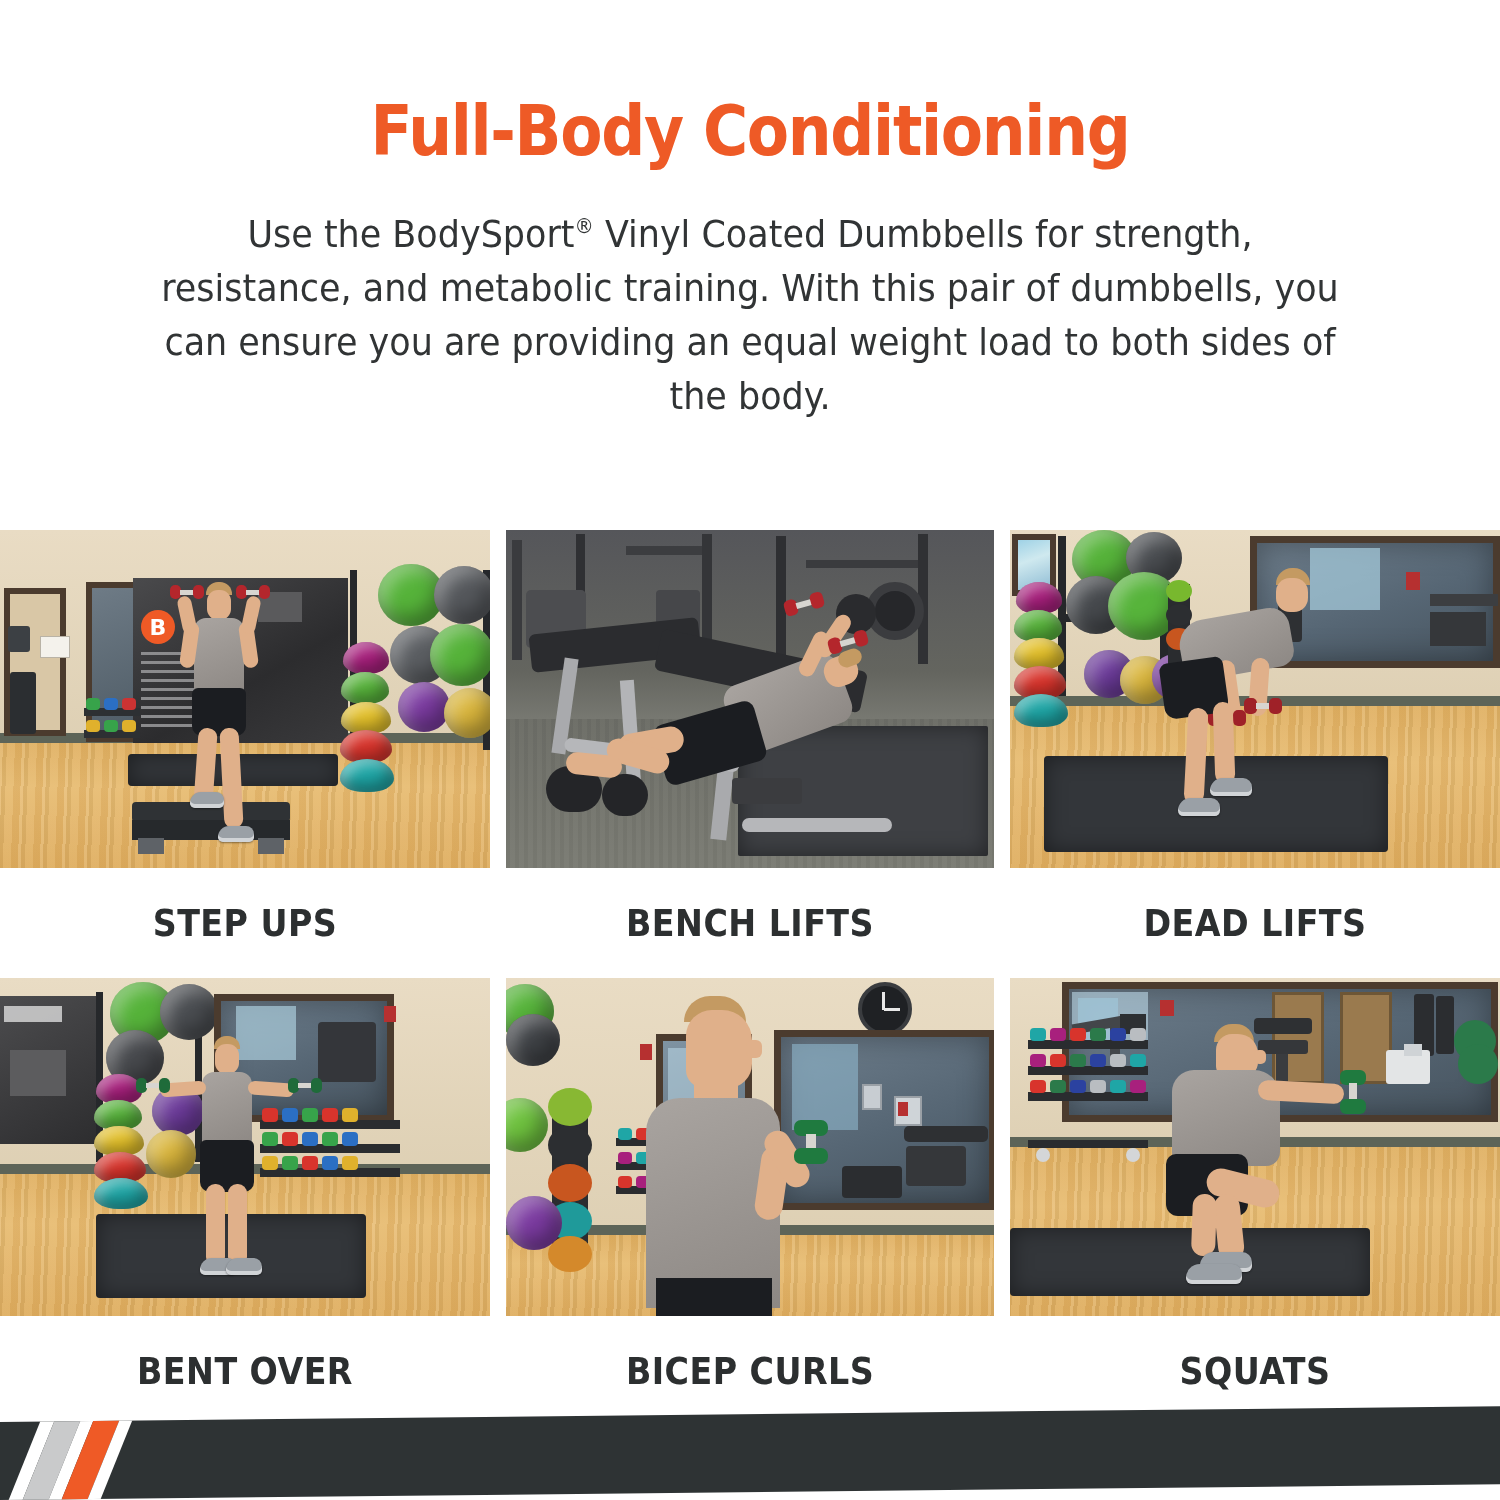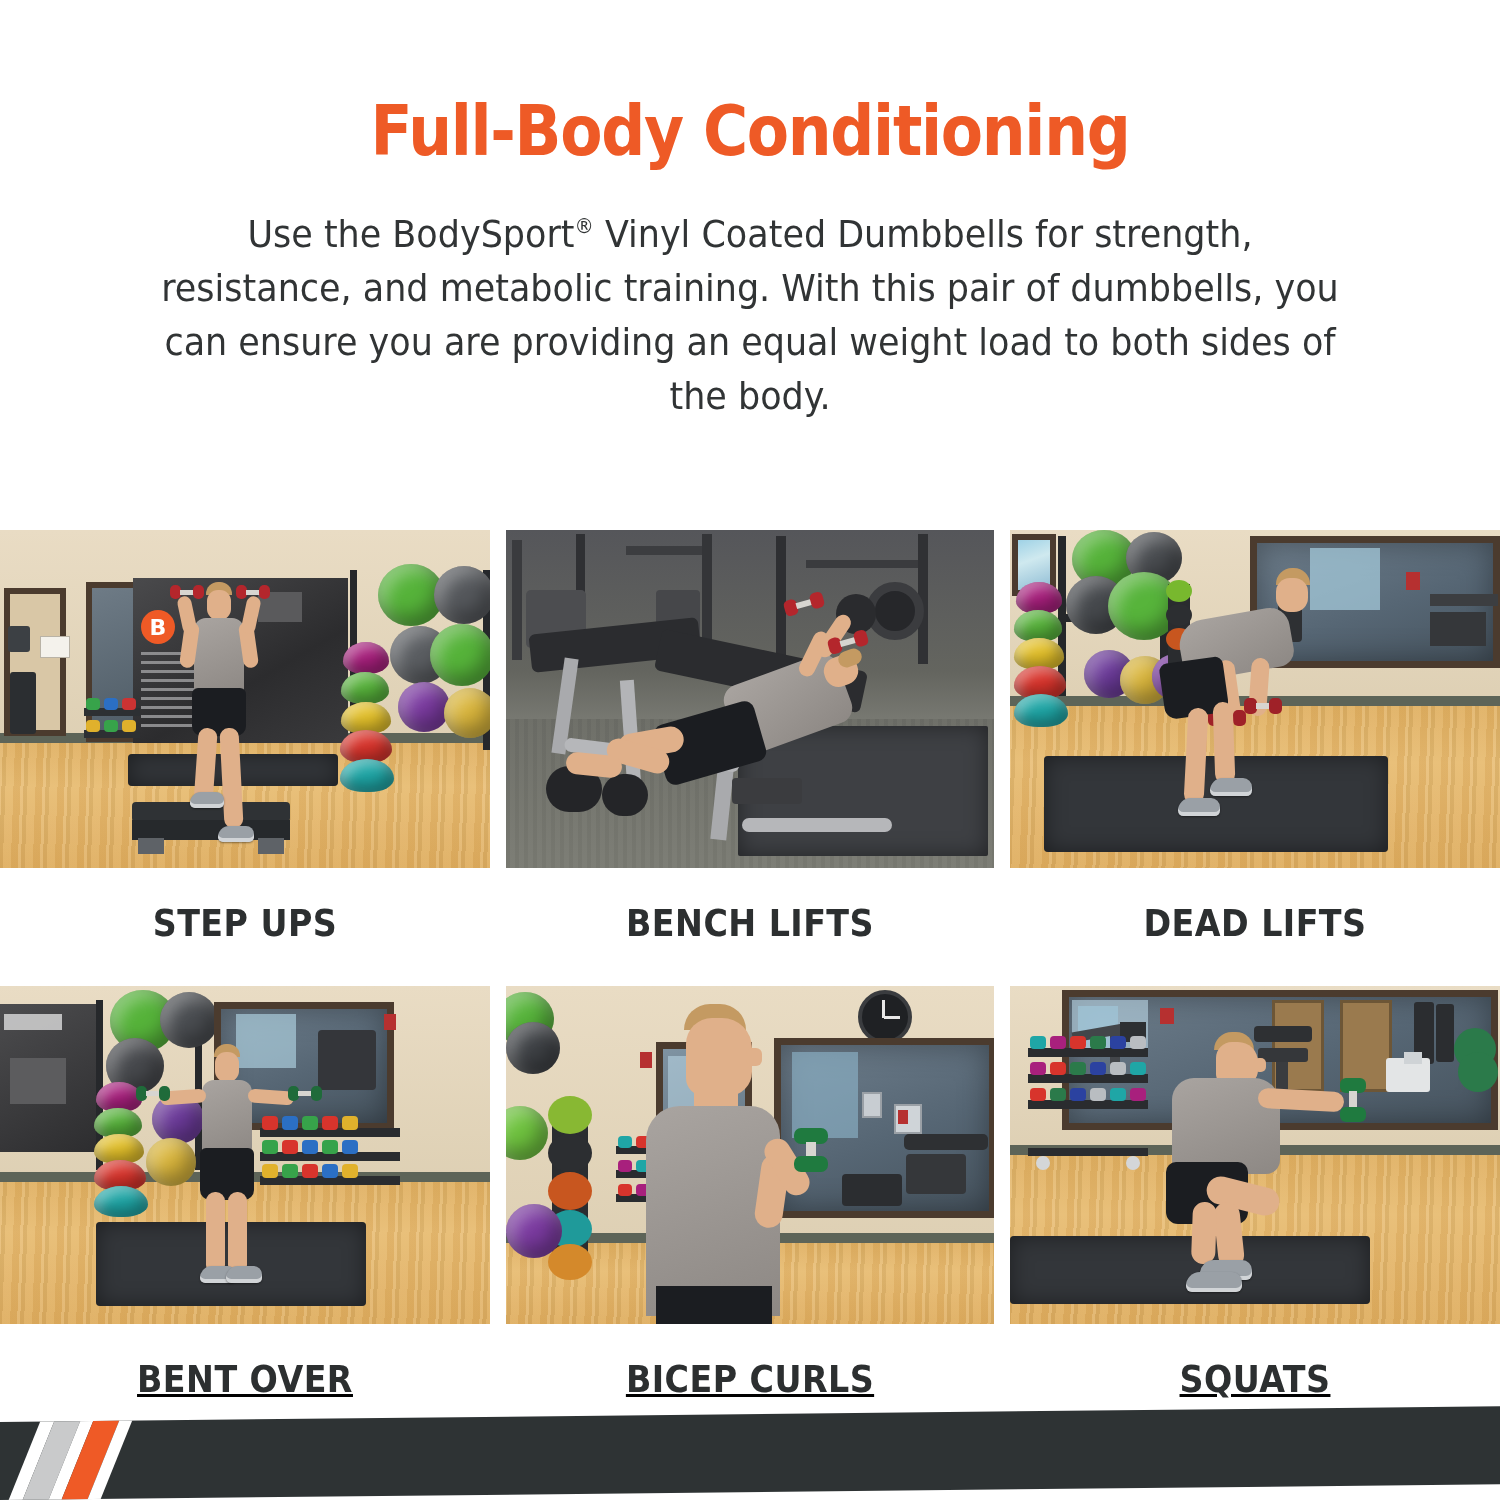--- a/index.html
+++ b/index.html
@@ -33,21 +33,21 @@
   }
   .intro sup { font-size:21px; vertical-align:super; line-height:0; }
 
   
   .grid {
     position:absolute;
     top:530px; left:0;
     width:1500px;
   }
   .row { display:flex; width:1500px; }
-  .row + .row { margin-top:8px;text-decoration:underline; }
+  .row + .row { margin-top:0px; }
   .cell { position:relative; }
   .cell.c1 { width:490px; }
   .cell.gap { width:16px; }
   .cell.c2 { width:488px; }
   .cell.c3 { width:490px; }
 
   .photo {
     width:100%;
     height:338px;
     position:relative;

